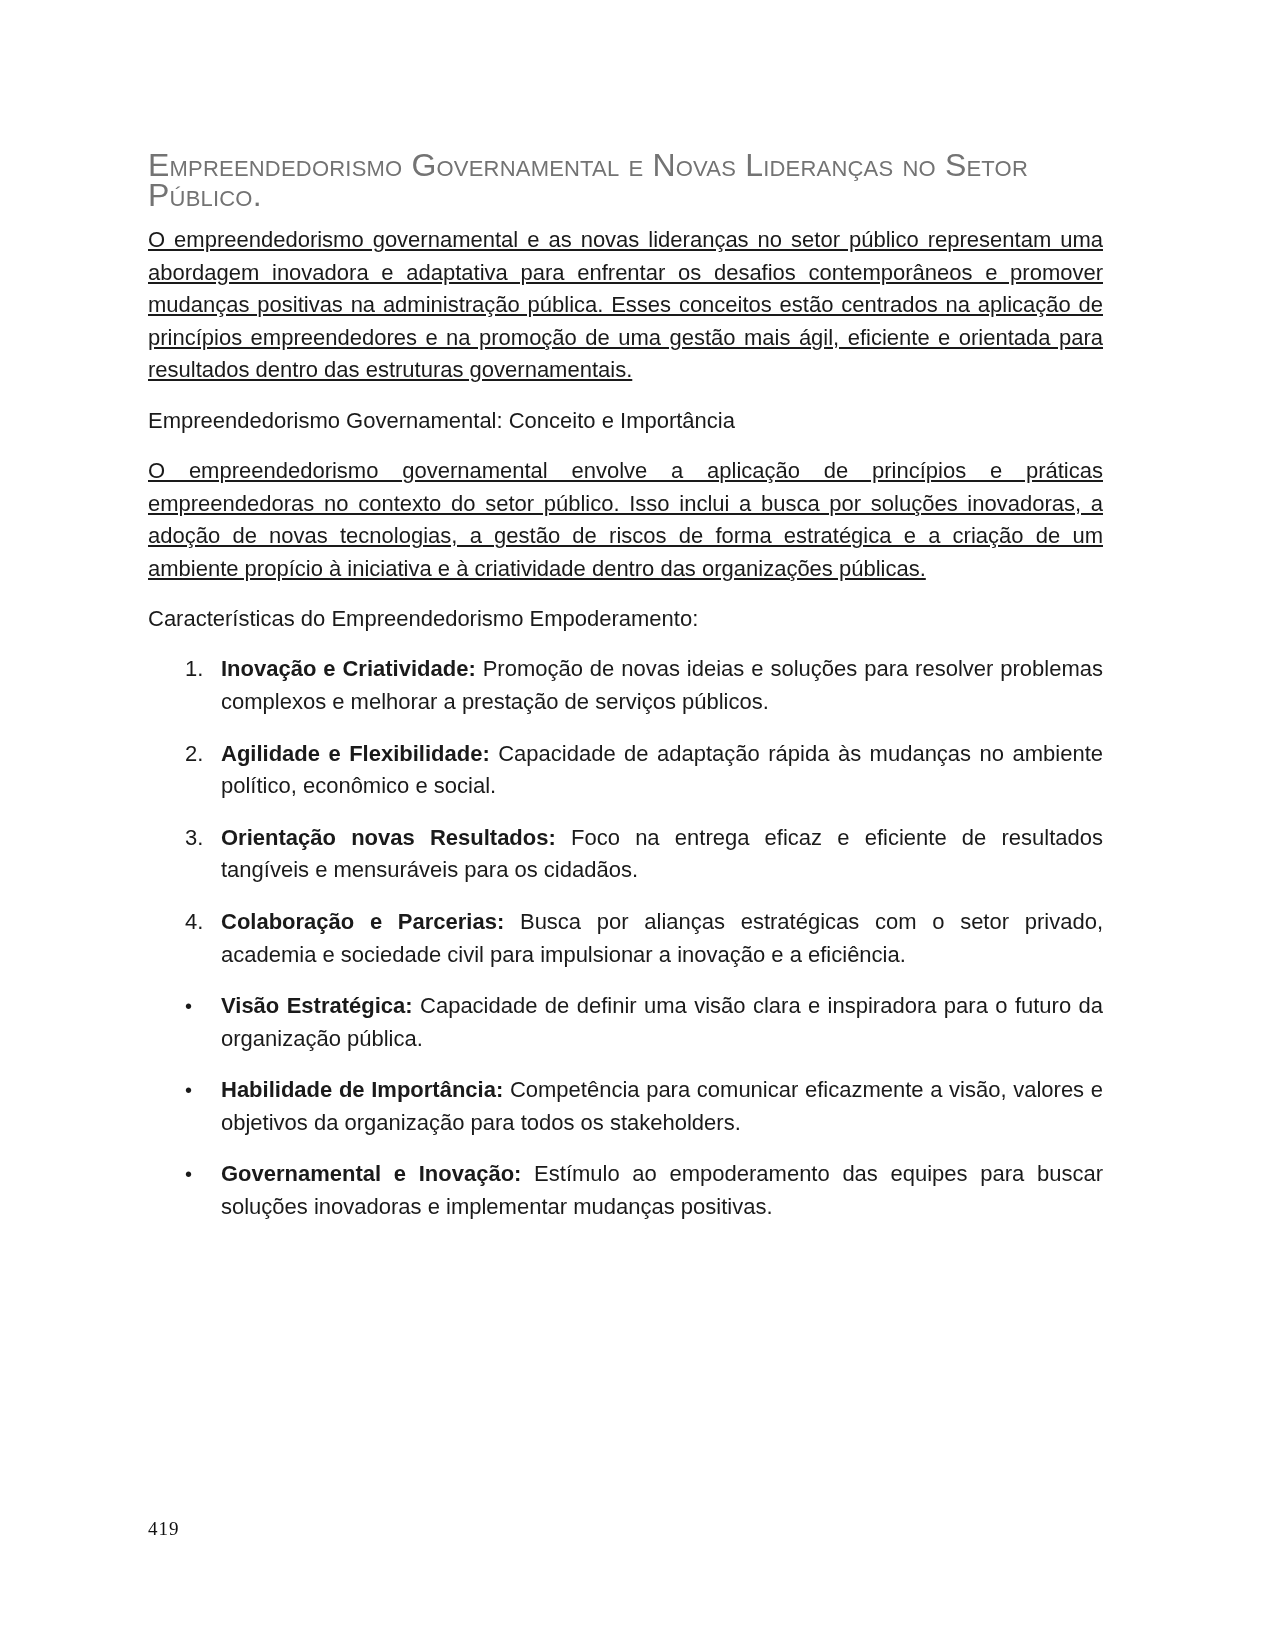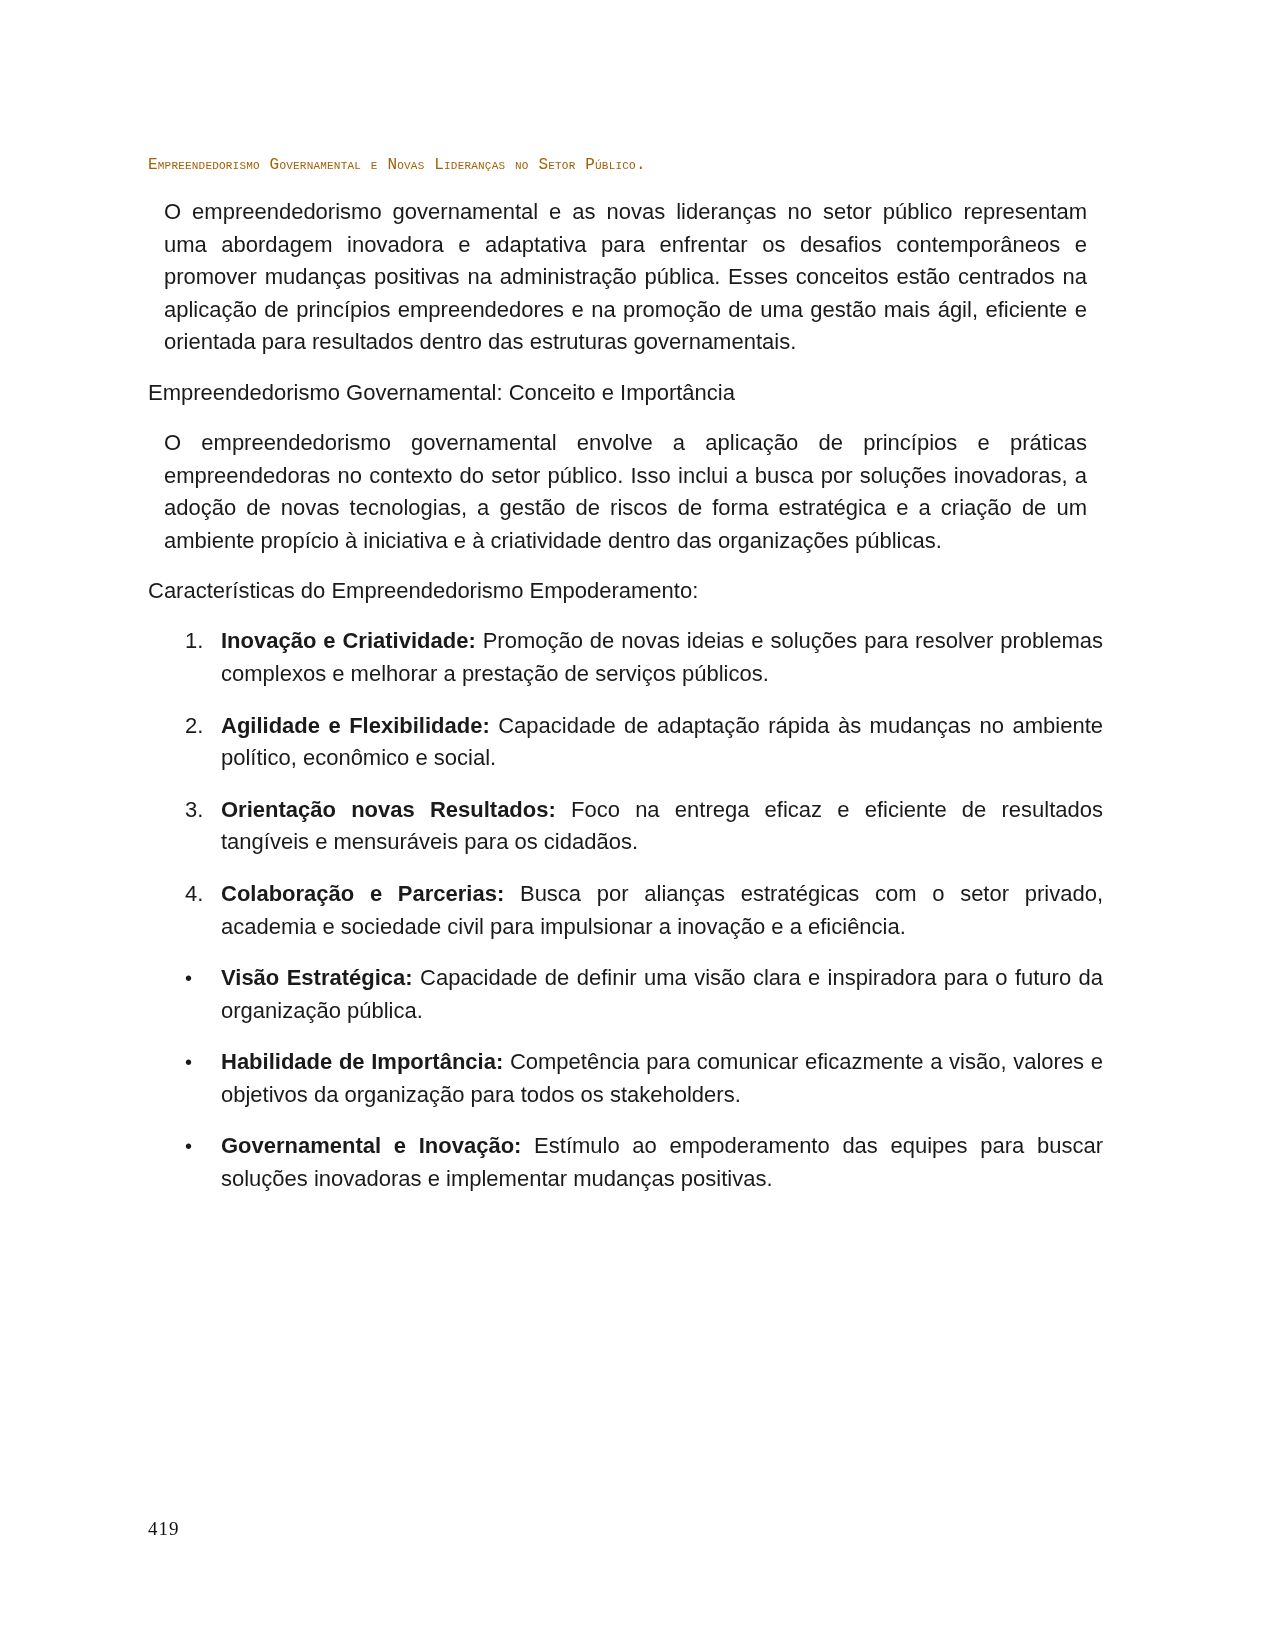--- a/index.html
+++ b/index.html
@@ -1,19 +1,19 @@
 <!DOCTYPE html>
 <html><head>
 <meta charset="utf-8">
 <style>
   html, body { margin: 0; padding: 0; background: #ffffff; }
   body { width: 1275px; height: 1650px; position: relative; overflow: hidden; color: #1a1a1a; }
   .page { position: absolute; left: 148px; top: 150px; width: 955px; font-family: "Liberation Sans", sans-serif; font-size: 22px; line-height: 32.6px; }
-  .title { font-family: Liberation Mono, monospace; font-variant: small-caps; font-size: 16px; letter-spacing: 0.2px; margin: 0 0 14px 0; line-height: 30px; color: #a16207; }
-  p { margin: 16px; text-align: justify; }
+  .title { font-family: Liberation Sans, sans-serif; font-variant: small-caps; font-size: 32px; letter-spacing: 0.2px; margin: 0 0 14px 0; line-height: 30px; color: #737373; }
+  p { margin: 0; text-align: justify; text-decoration: underline; }
   .para { margin-bottom: 19px; }
   h2 { font-size: 22px; font-weight: normal; margin: 0 0 19px 0; line-height: 30px; }
   ol, ul { margin: 0 0 19px 0; padding: 0; list-style: none; }
   li { position: relative; padding-left: 73px; margin-bottom: 19px; text-align: justify; }
   li:last-child { margin-bottom: 0; }
   .marker { position: absolute; left: 37px; top: 0; }
   .bullet { position: absolute; left: 37px; top: 0; font-size: 20px; }
   .term { font-weight: bold; }
   .page-number { position: absolute; left: 148px; top: 1518px; font-family: "Liberation Serif", serif; font-size: 19px; letter-spacing: 1px; color: #111; }
 </style>

